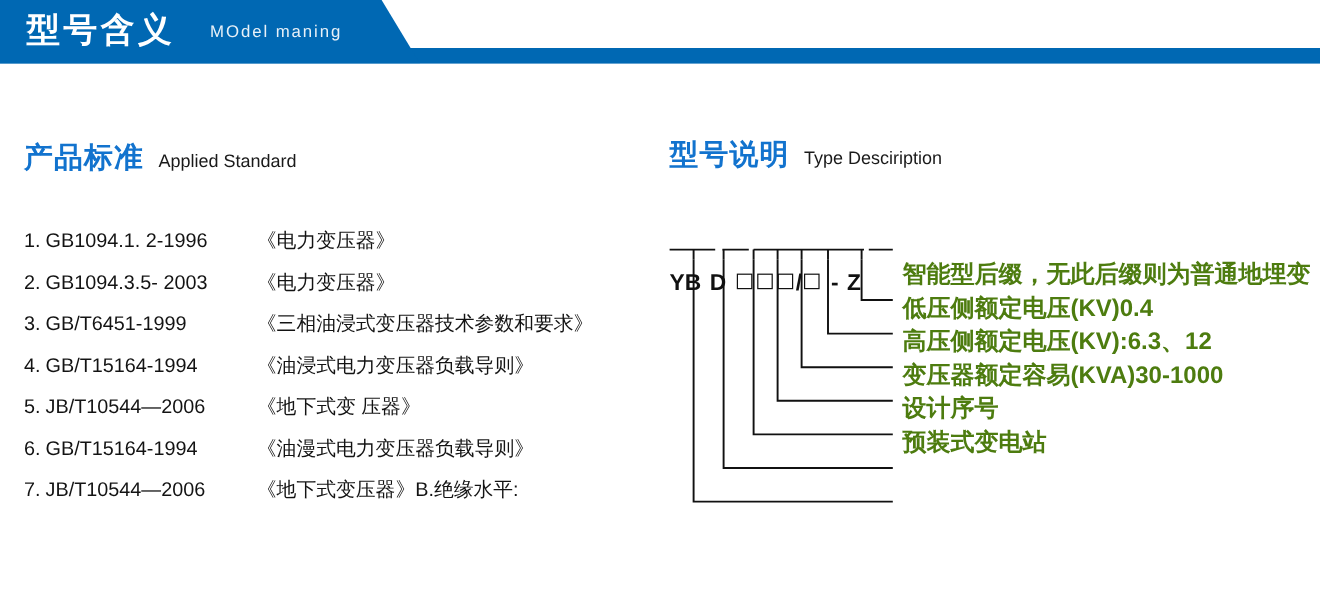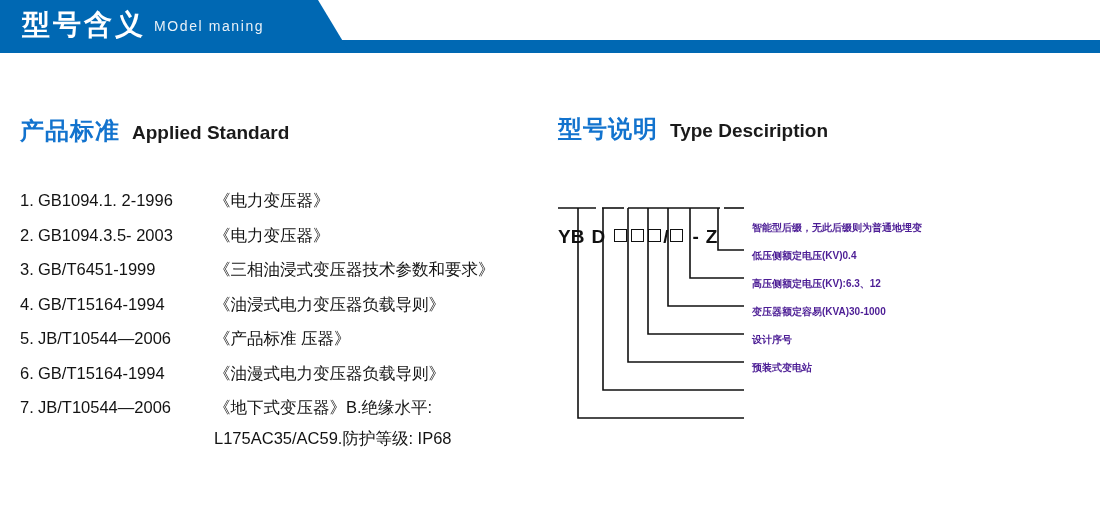--- a/index.html
+++ b/index.html
@@ -27,31 +27,31 @@
     position:absolute;left:0;top:0;width:350px;height:53px;
     display:flex;align-items:center;
   }
   .banner-title{
     color:#ffffff;font-size:28px;font-weight:700;
     letter-spacing:3px;margin-left:22px;line-height:1;
     padding-bottom:3px;
   }
   .banner-sub{
     color:#e8f1f8;font-size:14px;font-weight:400;
-    letter-spacing:1.6px;margin-left:8px;line-height:1;
+    letter-spacing:1.6px;margin-left:29px;line-height:1;
     padding-bottom:2px;
   }
 
   
   .sec-head{position:absolute;display:flex;align-items:baseline;}
   .sec-head .cn{
     color:#1273ce;font-size:24px;font-weight:700;letter-spacing:1px;
   }
   .sec-head .en{
-    color:#1a1a1a;font-size:19px;font-weight:700;margin-left:12px;
+    color:#1a1a1a;font-size:15px;font-weight:400;margin-left:12px;
   }
   #head-left{left:20px;top:115px;}
   #head-right{left:558px;top:113px;}
 
   
   .std-list{position:absolute;left:20px;top:190px;width:540px;}
   .std-row{
     display:flex;align-items:baseline;
     font-size:16.5px;color:#131313;
     margin-bottom:12.5px;white-space:nowrap;
@@ -73,21 +73,21 @@
   }
   .code-line .sp{display:inline-block;width:7px;}
   .code-line .bx{
     display:inline-block;width:11px;height:11px;
     border:1.6px solid #111;margin:0 2px;vertical-align:1px;
   }
   .diagram-svg{position:absolute;left:0;top:0;}
   .labels{position:absolute;left:204px;top:28px;}
   .lab-row{
     height:28px;display:flex;align-items:center;
-    font-size:10px;font-weight:700;color:#4c1d95;white-space:nowrap;
+    font-size:20px;font-weight:700;color:#4d7c0f;white-space:nowrap;
   }
 </style>
 </head>
 <body>
 
 <div class="banner">
   <div class="banner-bar"></div>
   <div class="banner-block"></div>
   <div class="banner-inner">
     <span class="banner-title">型号含义</span>
@@ -127,36 +127,35 @@
 
   <div class="std-row">
     <span class="std-idx">4.</span>
     <span class="std-code">GB/T15164-1994</span>
     <span class="std-name">《油浸式电力变压器负载导则》</span>
   </div>
 
   <div class="std-row">
     <span class="std-idx">5.</span>
     <span class="std-code">JB/T10544—2006</span>
-    <span class="std-name">《产品标准 压器》</span>
+    <span class="std-name">《地下式变 压器》</span>
   </div>
 
   <div class="std-row">
     <span class="std-idx">6.</span>
     <span class="std-code">GB/T15164-1994</span>
     <span class="std-name">《油漫式电力变压器负载导则》</span>
   </div>
 
   <div class="std-row">
     <span class="std-idx">7.</span>
     <span class="std-code">JB/T10544—2006</span>
     <span class="std-name">《地下式变压器》B.绝缘水平:</span>
   </div>
 
-  <div class="std-cont">L175AC35/AC59.防护等级: IP68</div>
 </div>
 
 <div class="model">
 
   <div class="code-line">
     <span>YB</span><span class="sp"></span><span>D</span><span class="sp"></span><span class="bx"></span><span class="bx"></span><span class="bx"></span>/<span class="bx"></span><span class="sp"></span>-<span class="sp"></span><span>Z</span>
   </div>
 
   <svg class="diagram-svg" width="552" height="250">
     <g stroke="#111" stroke-width="1.6" fill="none">

